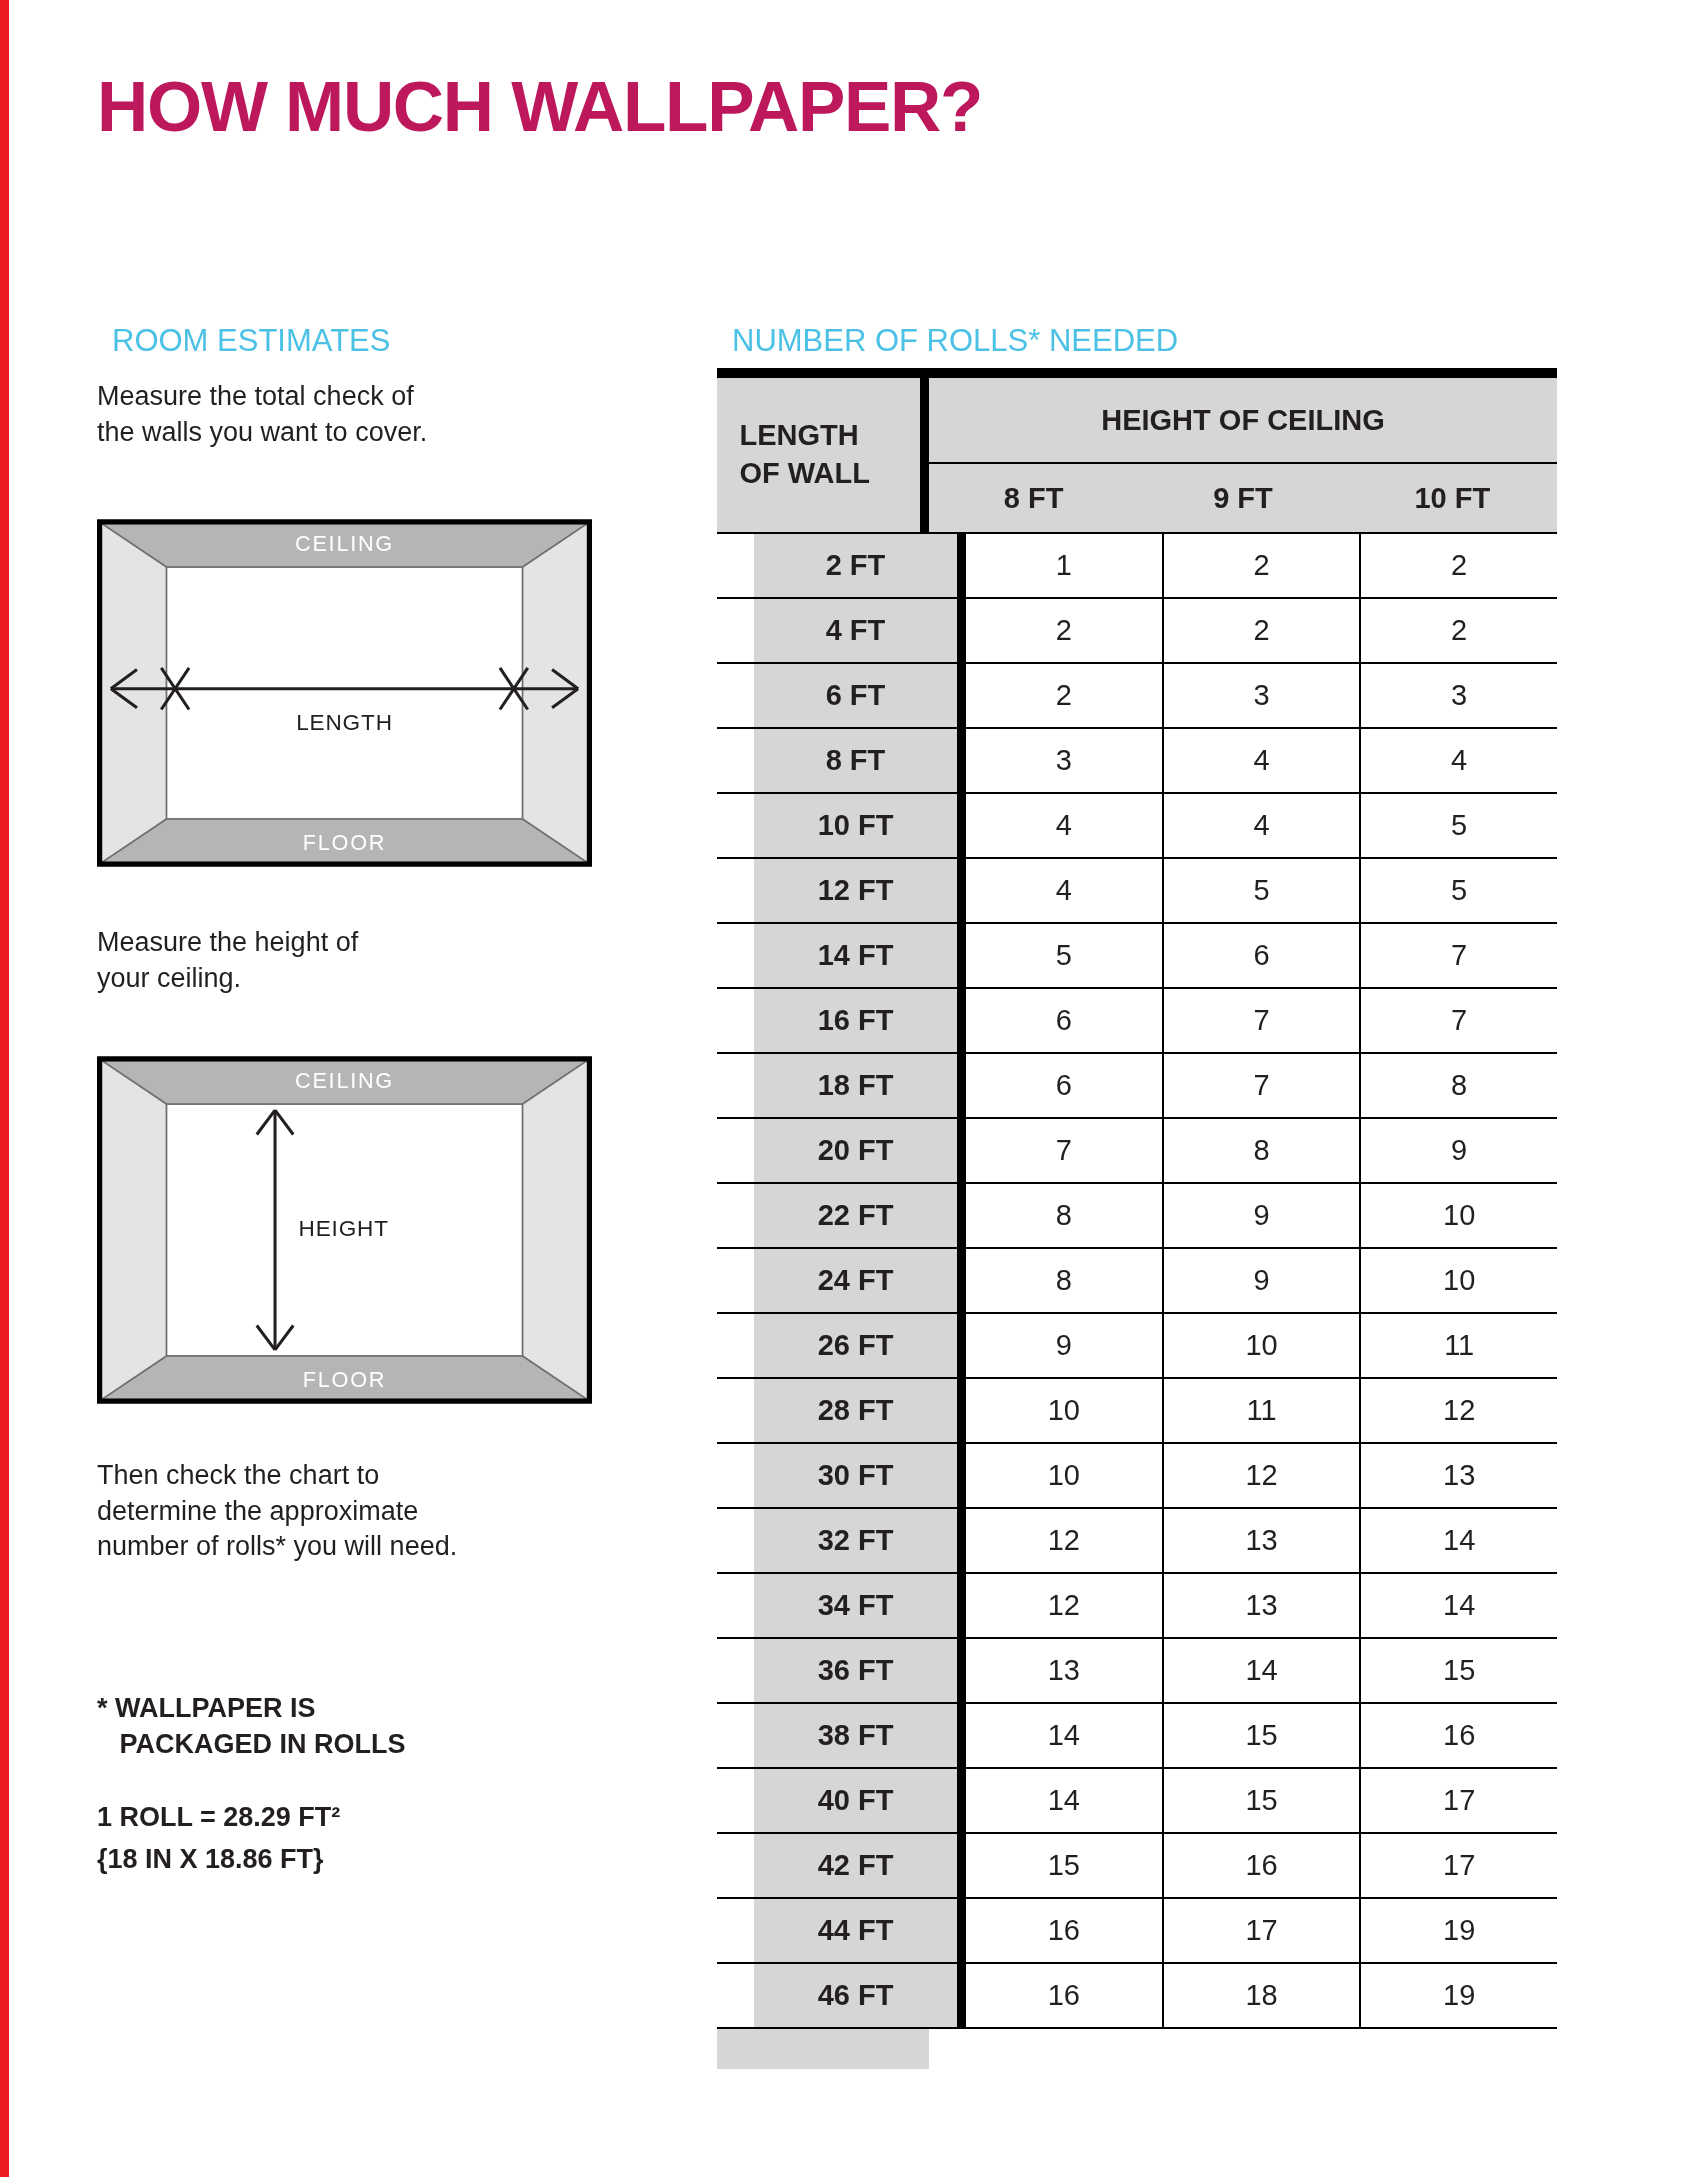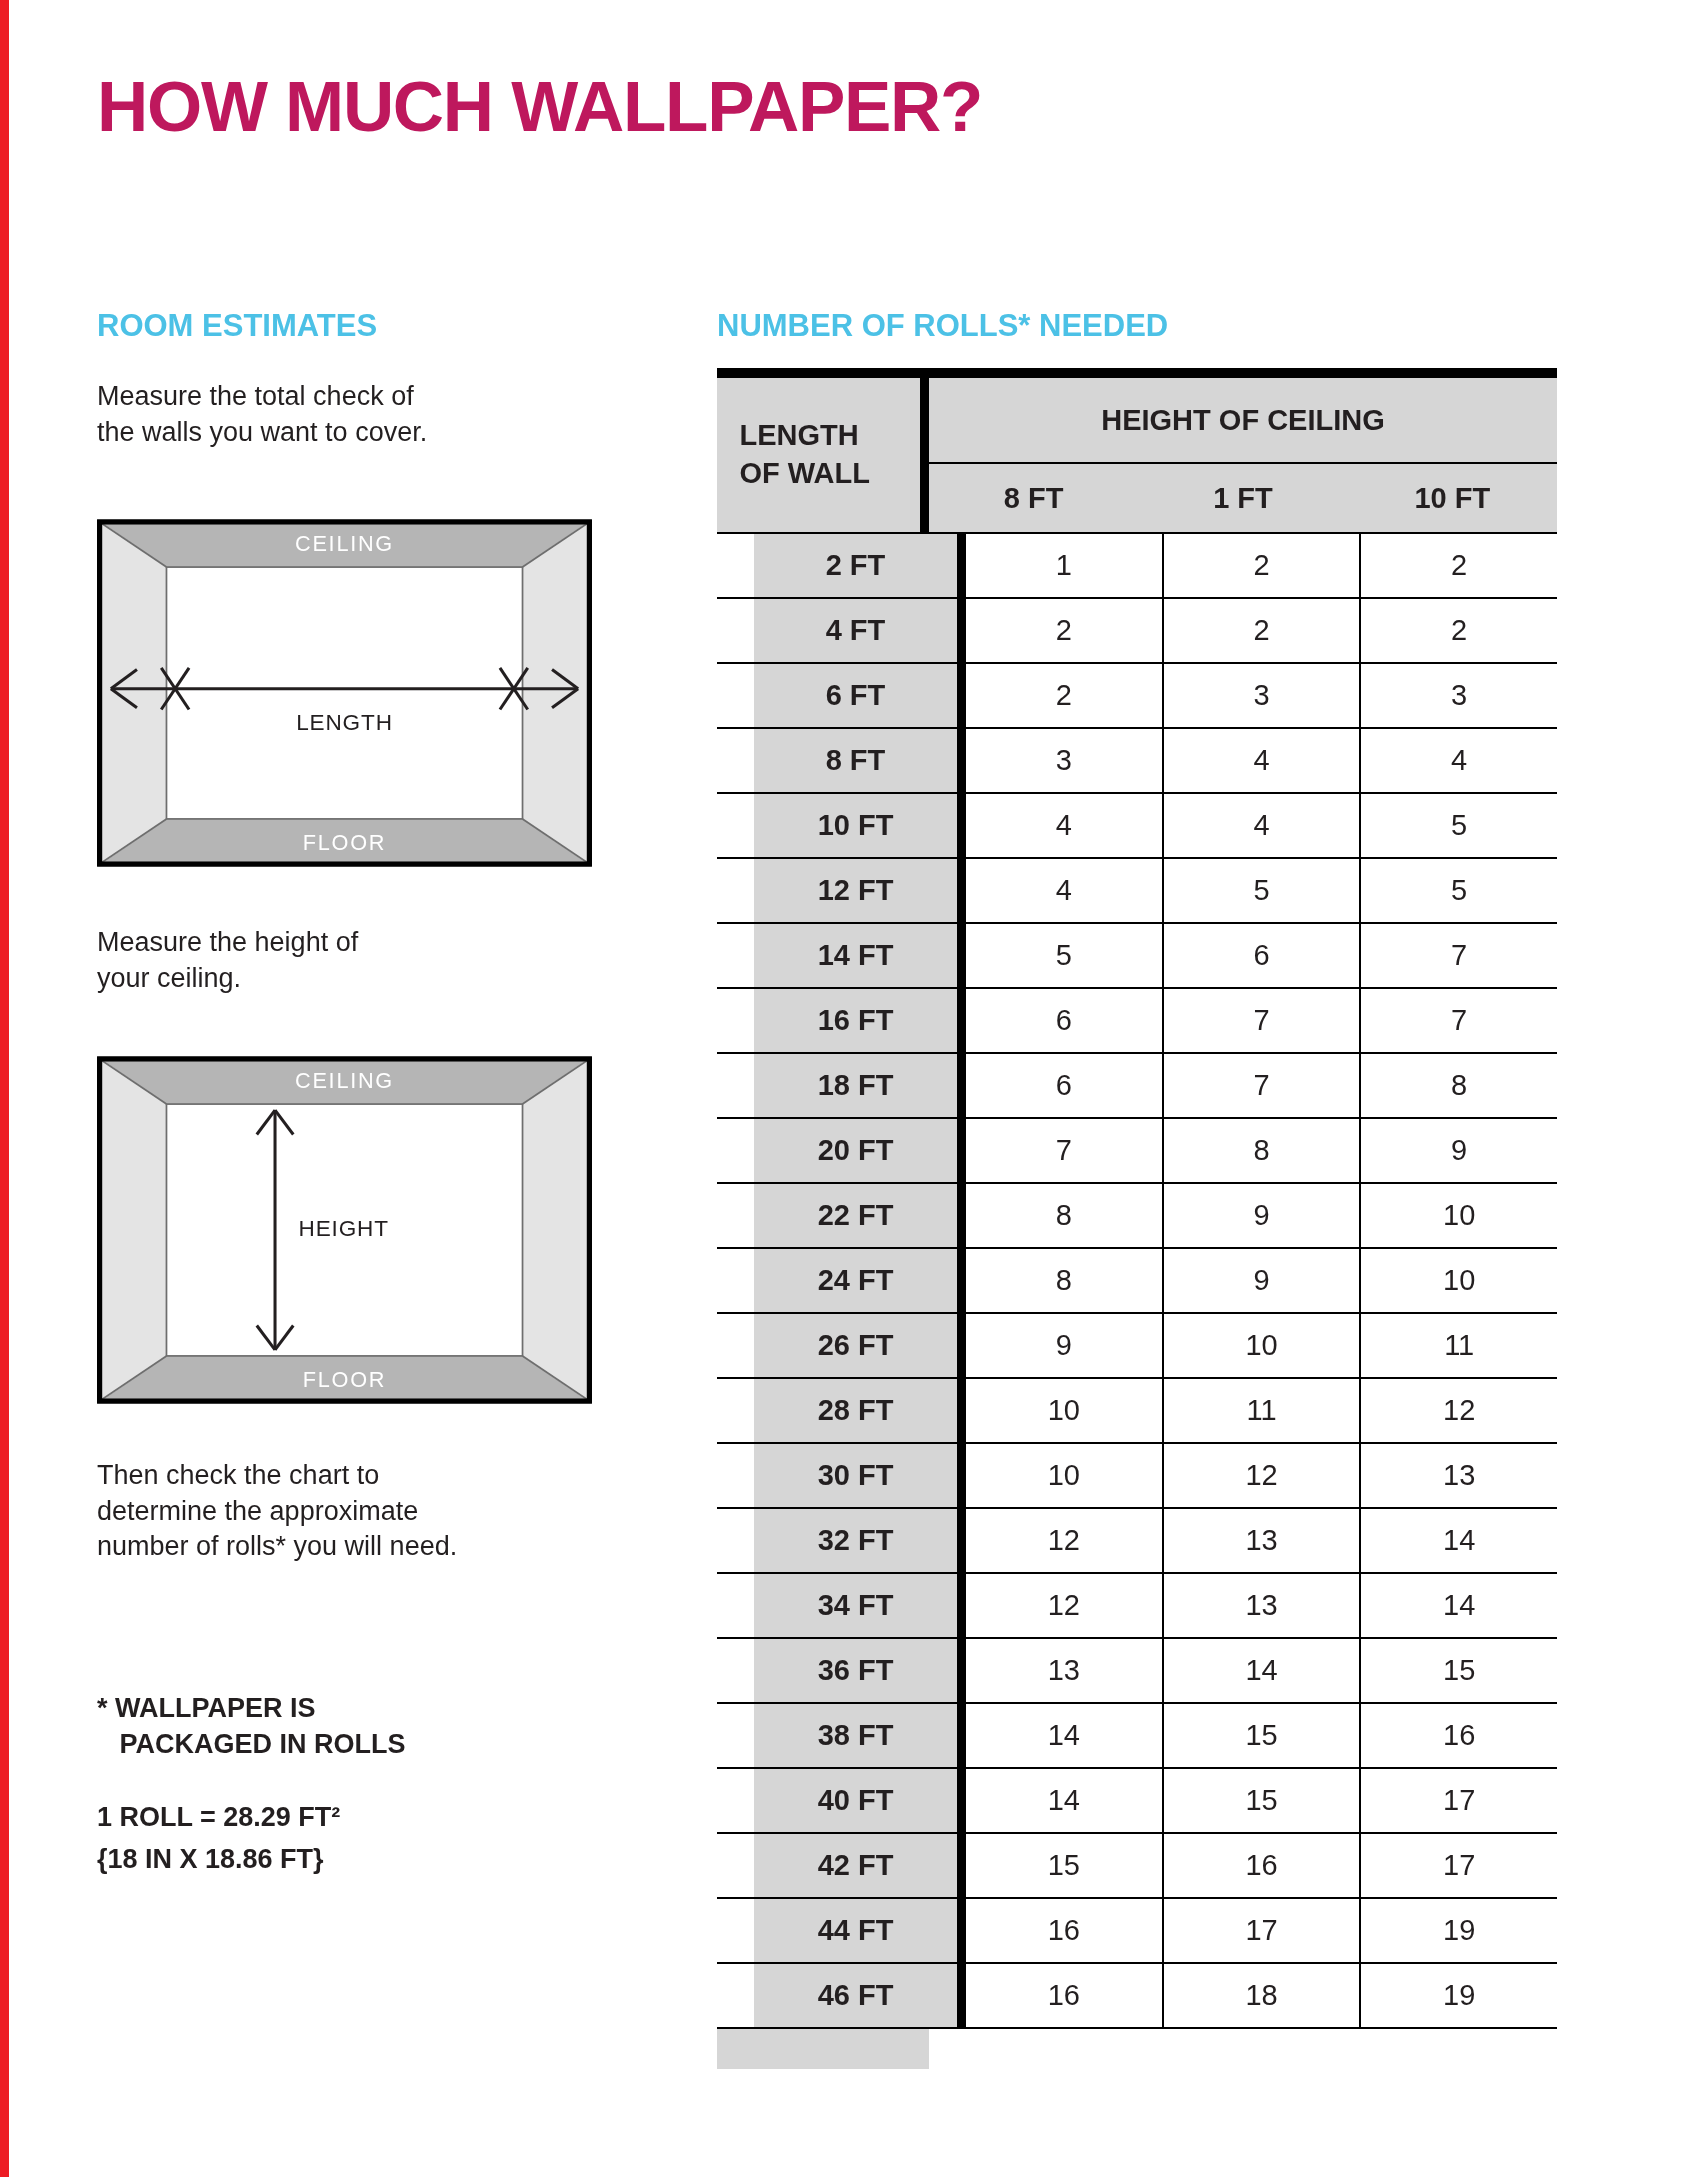--- a/index.html
+++ b/index.html
@@ -3,21 +3,21 @@
 <meta charset="utf-8">
 <style>
   html,body{margin:0;padding:0;background:#ffffff;}
   #page{
     position:relative;width:1683px;height:2177px;background:#ffffff;
     font-family:"Liberation Sans","DejaVu Sans",sans-serif;color:#231f20;overflow:hidden;
   }
   .red-stripe{position:absolute;left:0;top:0;width:8.6px;height:2177px;background:#ed1c24;}
   .title{position:absolute;left:97px;top:66px;margin:0;font-size:71px;font-weight:700;
     color:#be185d;letter-spacing:-1.3px;white-space:nowrap;}
-  .sec-head{position:absolute;margin:0;font-size:31px;font-weight:700;color:#4cc1e6;white-space:nowrap;}
+  .sec-head{position:absolute;margin:15px;font-size:31px;font-weight:400;color:#4cc1e6;white-space:nowrap;}
   .room-head{left:97px;top:308px;}
   .rolls-head{left:717px;top:308px;width:840px;text-align:left;}
   .body-text{position:absolute;left:97px;font-size:27px;line-height:1.32;}
   .step1{top:379px;} .step2{top:925px;} .step3{top:1458px;}
   .bold-note{position:absolute;left:97px;font-size:27px;font-weight:700;line-height:1.35;}
   .footnote{top:1690px;}
   .footnote .indent{padding-left:22.5px;}
   .rollinfo{top:1797px;line-height:1.55;}
   .room-svg{position:absolute;left:97px;width:495px;height:348px;}
   .svg1{top:519px;} .svg2{top:1056px;}
@@ -136,21 +136,21 @@
   <div class="rolls-table">
     <div class="thead">
       <div class="lhead">
         <div>LENGTH</div>
         <div>OF WALL</div>
       </div>
       <div class="rhead">
         <div class="group">HEIGHT OF CEILING</div>
         <div class="cols">
           <div class="colh">8 FT</div>
-          <div class="colh">1 FT</div>
+          <div class="colh">9 FT</div>
           <div class="colh">10 FT</div>
         </div>
       </div>
     </div>
     <div class="tbody">
   <div class="trow">
     <div class="tl">2 FT</div>
     <div class="tv">1</div>
     <div class="tv">2</div>
     <div class="tv">2</div>

